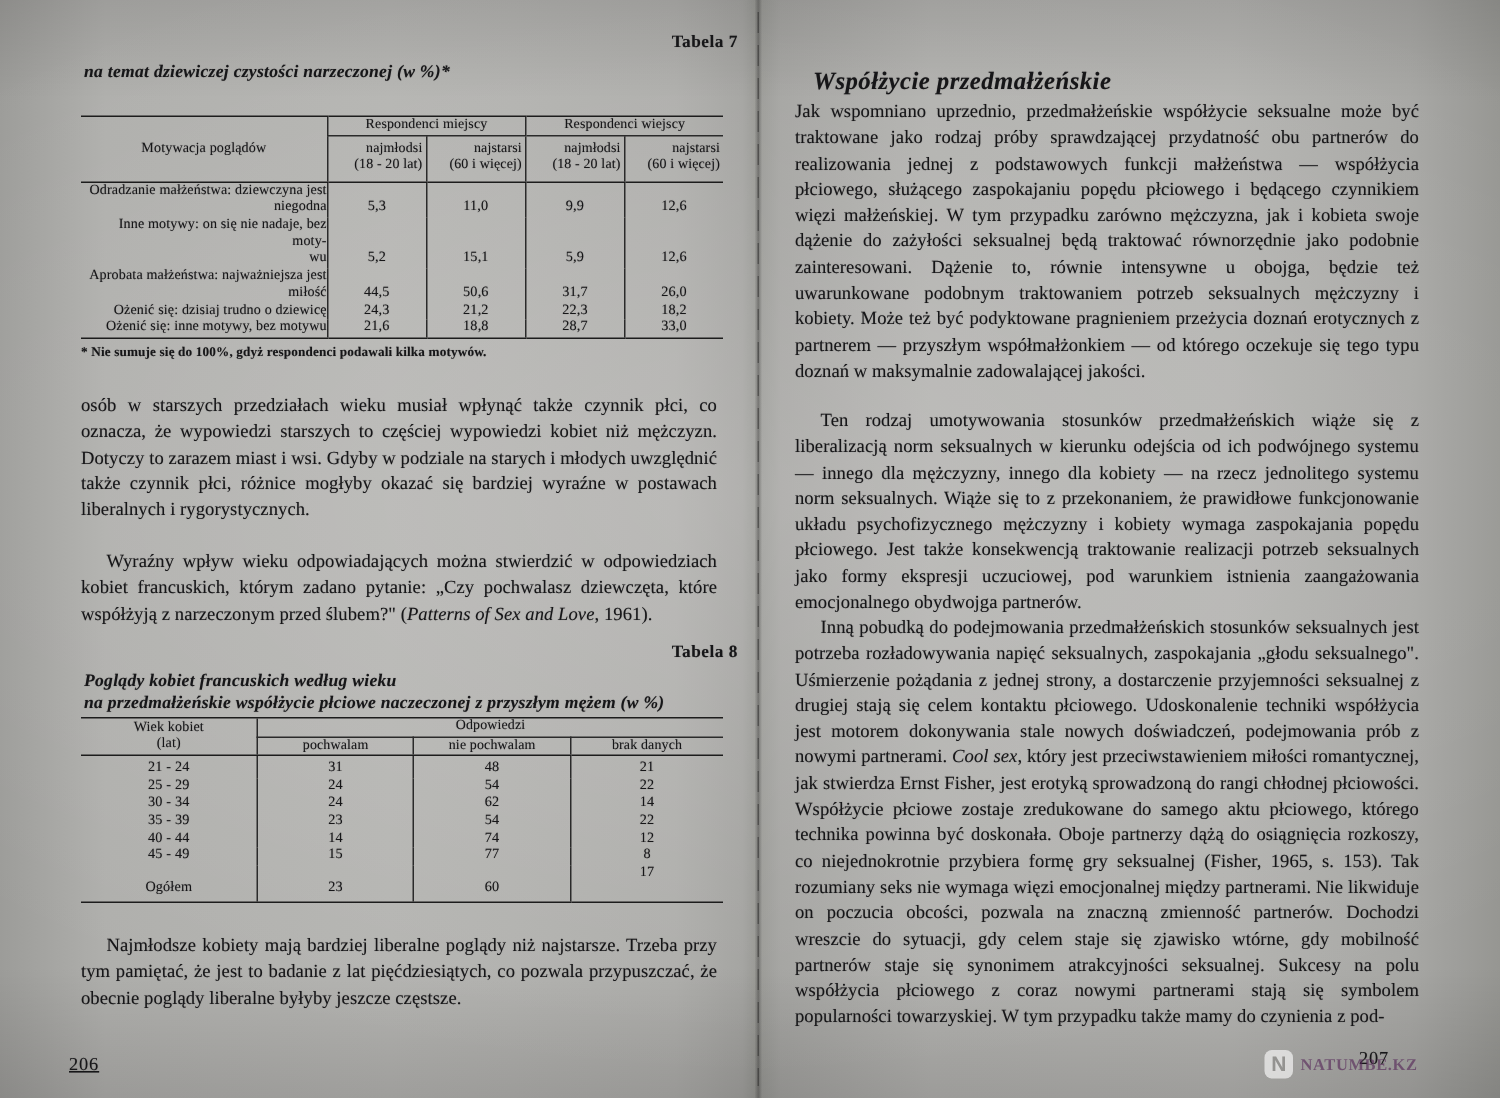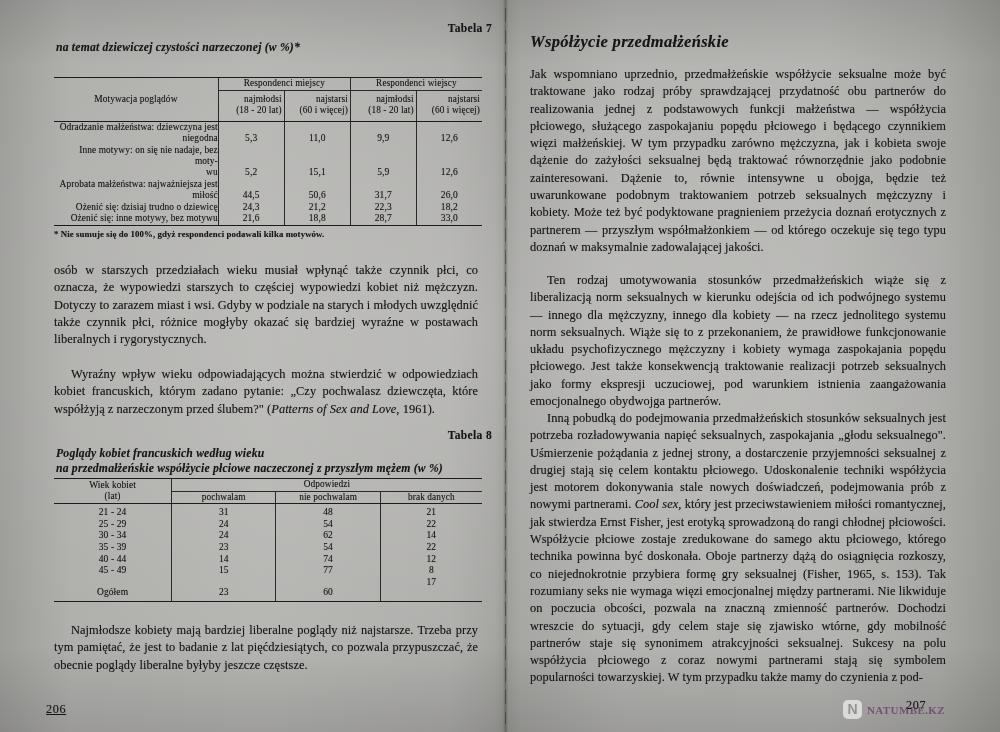--- a/index.html
+++ b/index.html
@@ -130,21 +130,21 @@
     line-height: 17.3px;
     text-align: justify;
     text-justify: inter-word;
     letter-spacing: .05px;
     hyphens: manual;
   }
   p.body.indent { text-indent: 17px; }
   .it { font-style: italic; }
 
   h2.section {
-    margin: 0;
+    margin: 12px;
     font-style: italic;
     font-weight: 700;
     font-size: 16.5px;
     letter-spacing: .3px;
   }
 
   .folio {
     position: absolute;
     font-size: 12.2px;
     letter-spacing: .6px;

